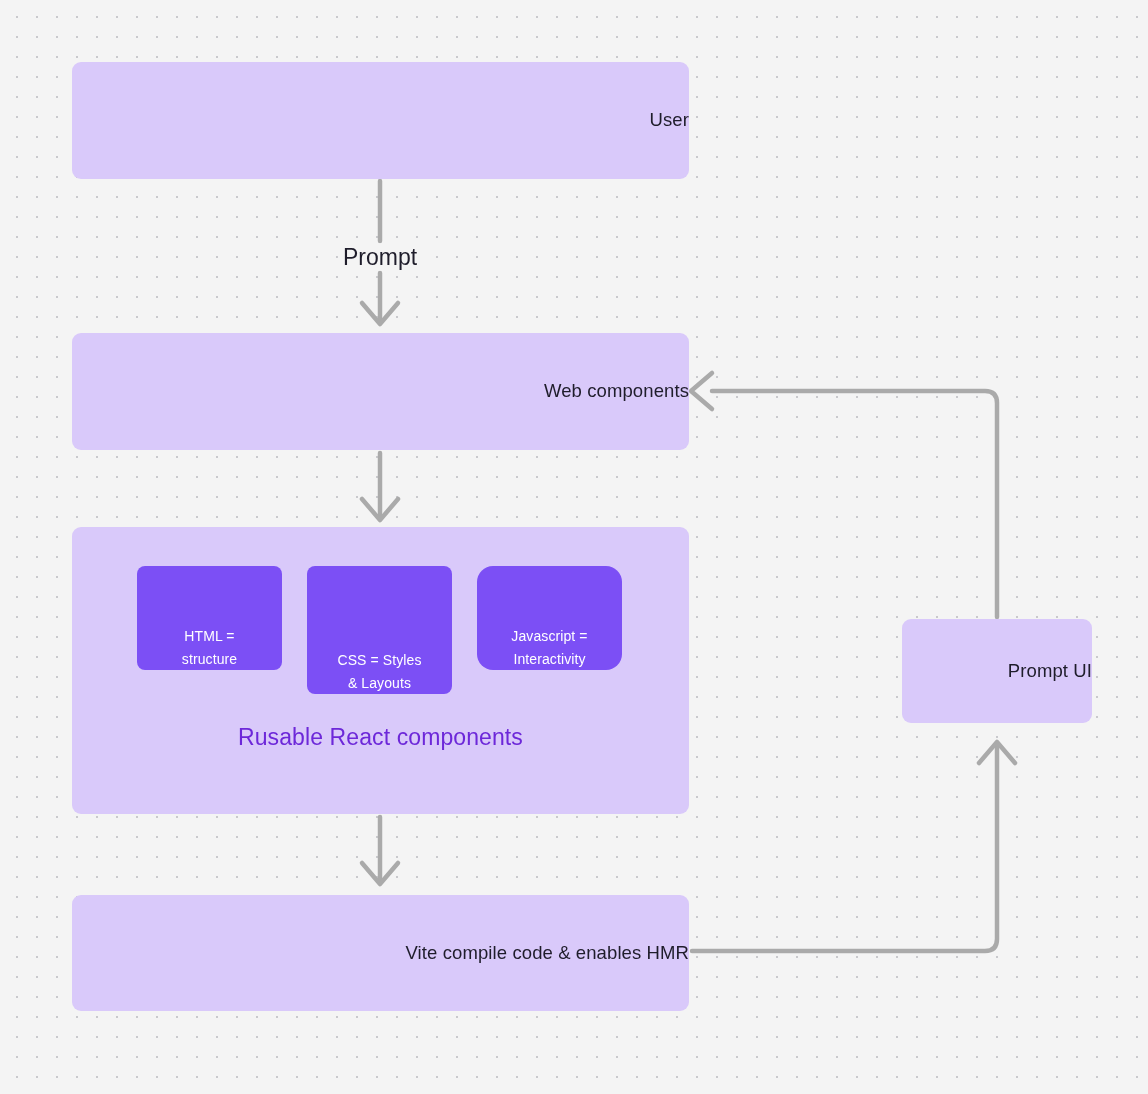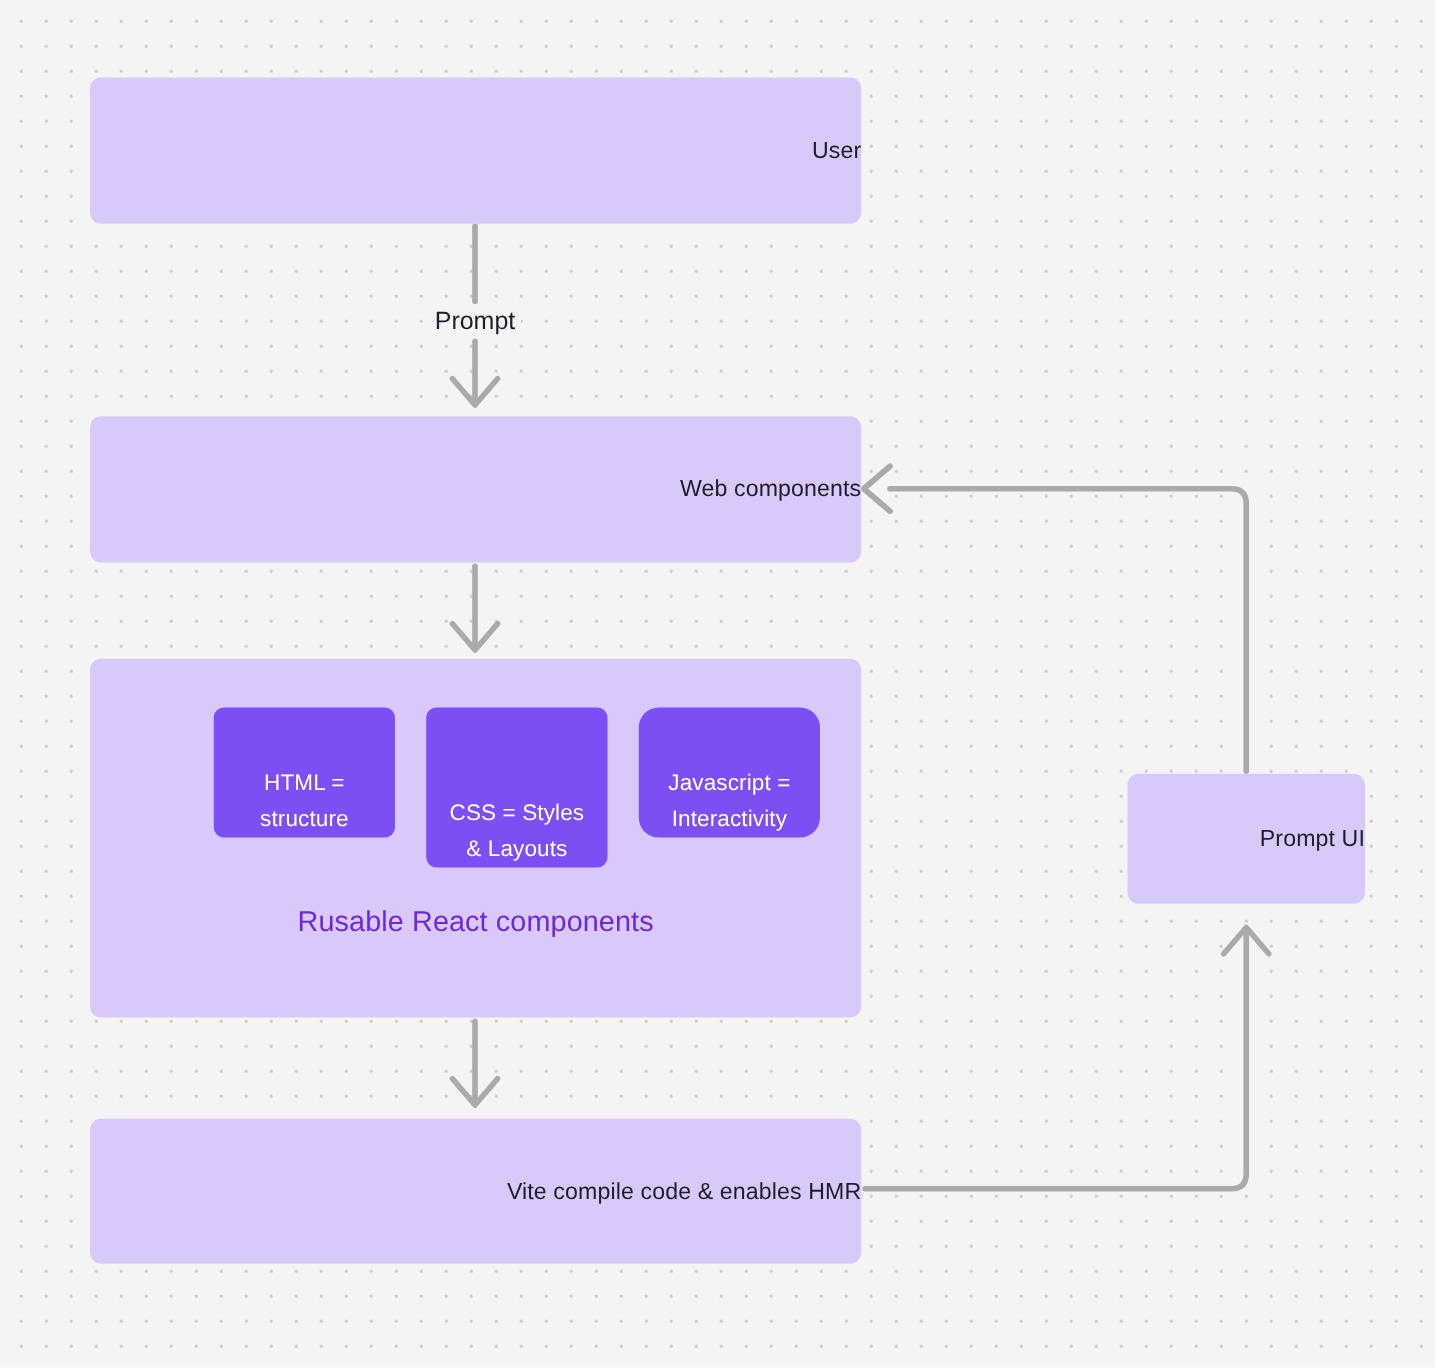--- a/index.html
+++ b/index.html
@@ -30,25 +30,24 @@
   .node-outer {
     background: #d9c9fa;
     color: #1f1d2b;
     font-size: 18.5px;
     line-height: 1.35;
     letter-spacing: 0.1px;
   }
   .node-inner {
     background: #7c4ff5;
     color: #ffffff;
-    font-size: 18px;
+    font-size: 14px;
     line-height: 1.6;
     border-radius: 8px;
     letter-spacing: 0.1px;
-    margin-left: 34px;
   }
   .group-title {
     position: absolute;
     left: 0;
     right: 0;
     text-align: center;
     font-size: 23px;
     color: #6d28d9;
     letter-spacing: 0.1px;
   }
@@ -71,21 +70,21 @@
     fill: none;
     stroke: #aaaaaa;
     stroke-width: 4.5;
     stroke-linecap: round;
     stroke-linejoin: round;
   }
   .edge-label {
     position: absolute;
     background: #f4f4f4;
     color: #1f1d2b;
-    font-size: 20px;
+    font-size: 23px;
     line-height: 1;
     padding: 2px 5px;
     white-space: nowrap;
     transform: translate(-50%, -50%);
   }
 </style>
 </head>
 <body>
 
 <div id="canvas">

